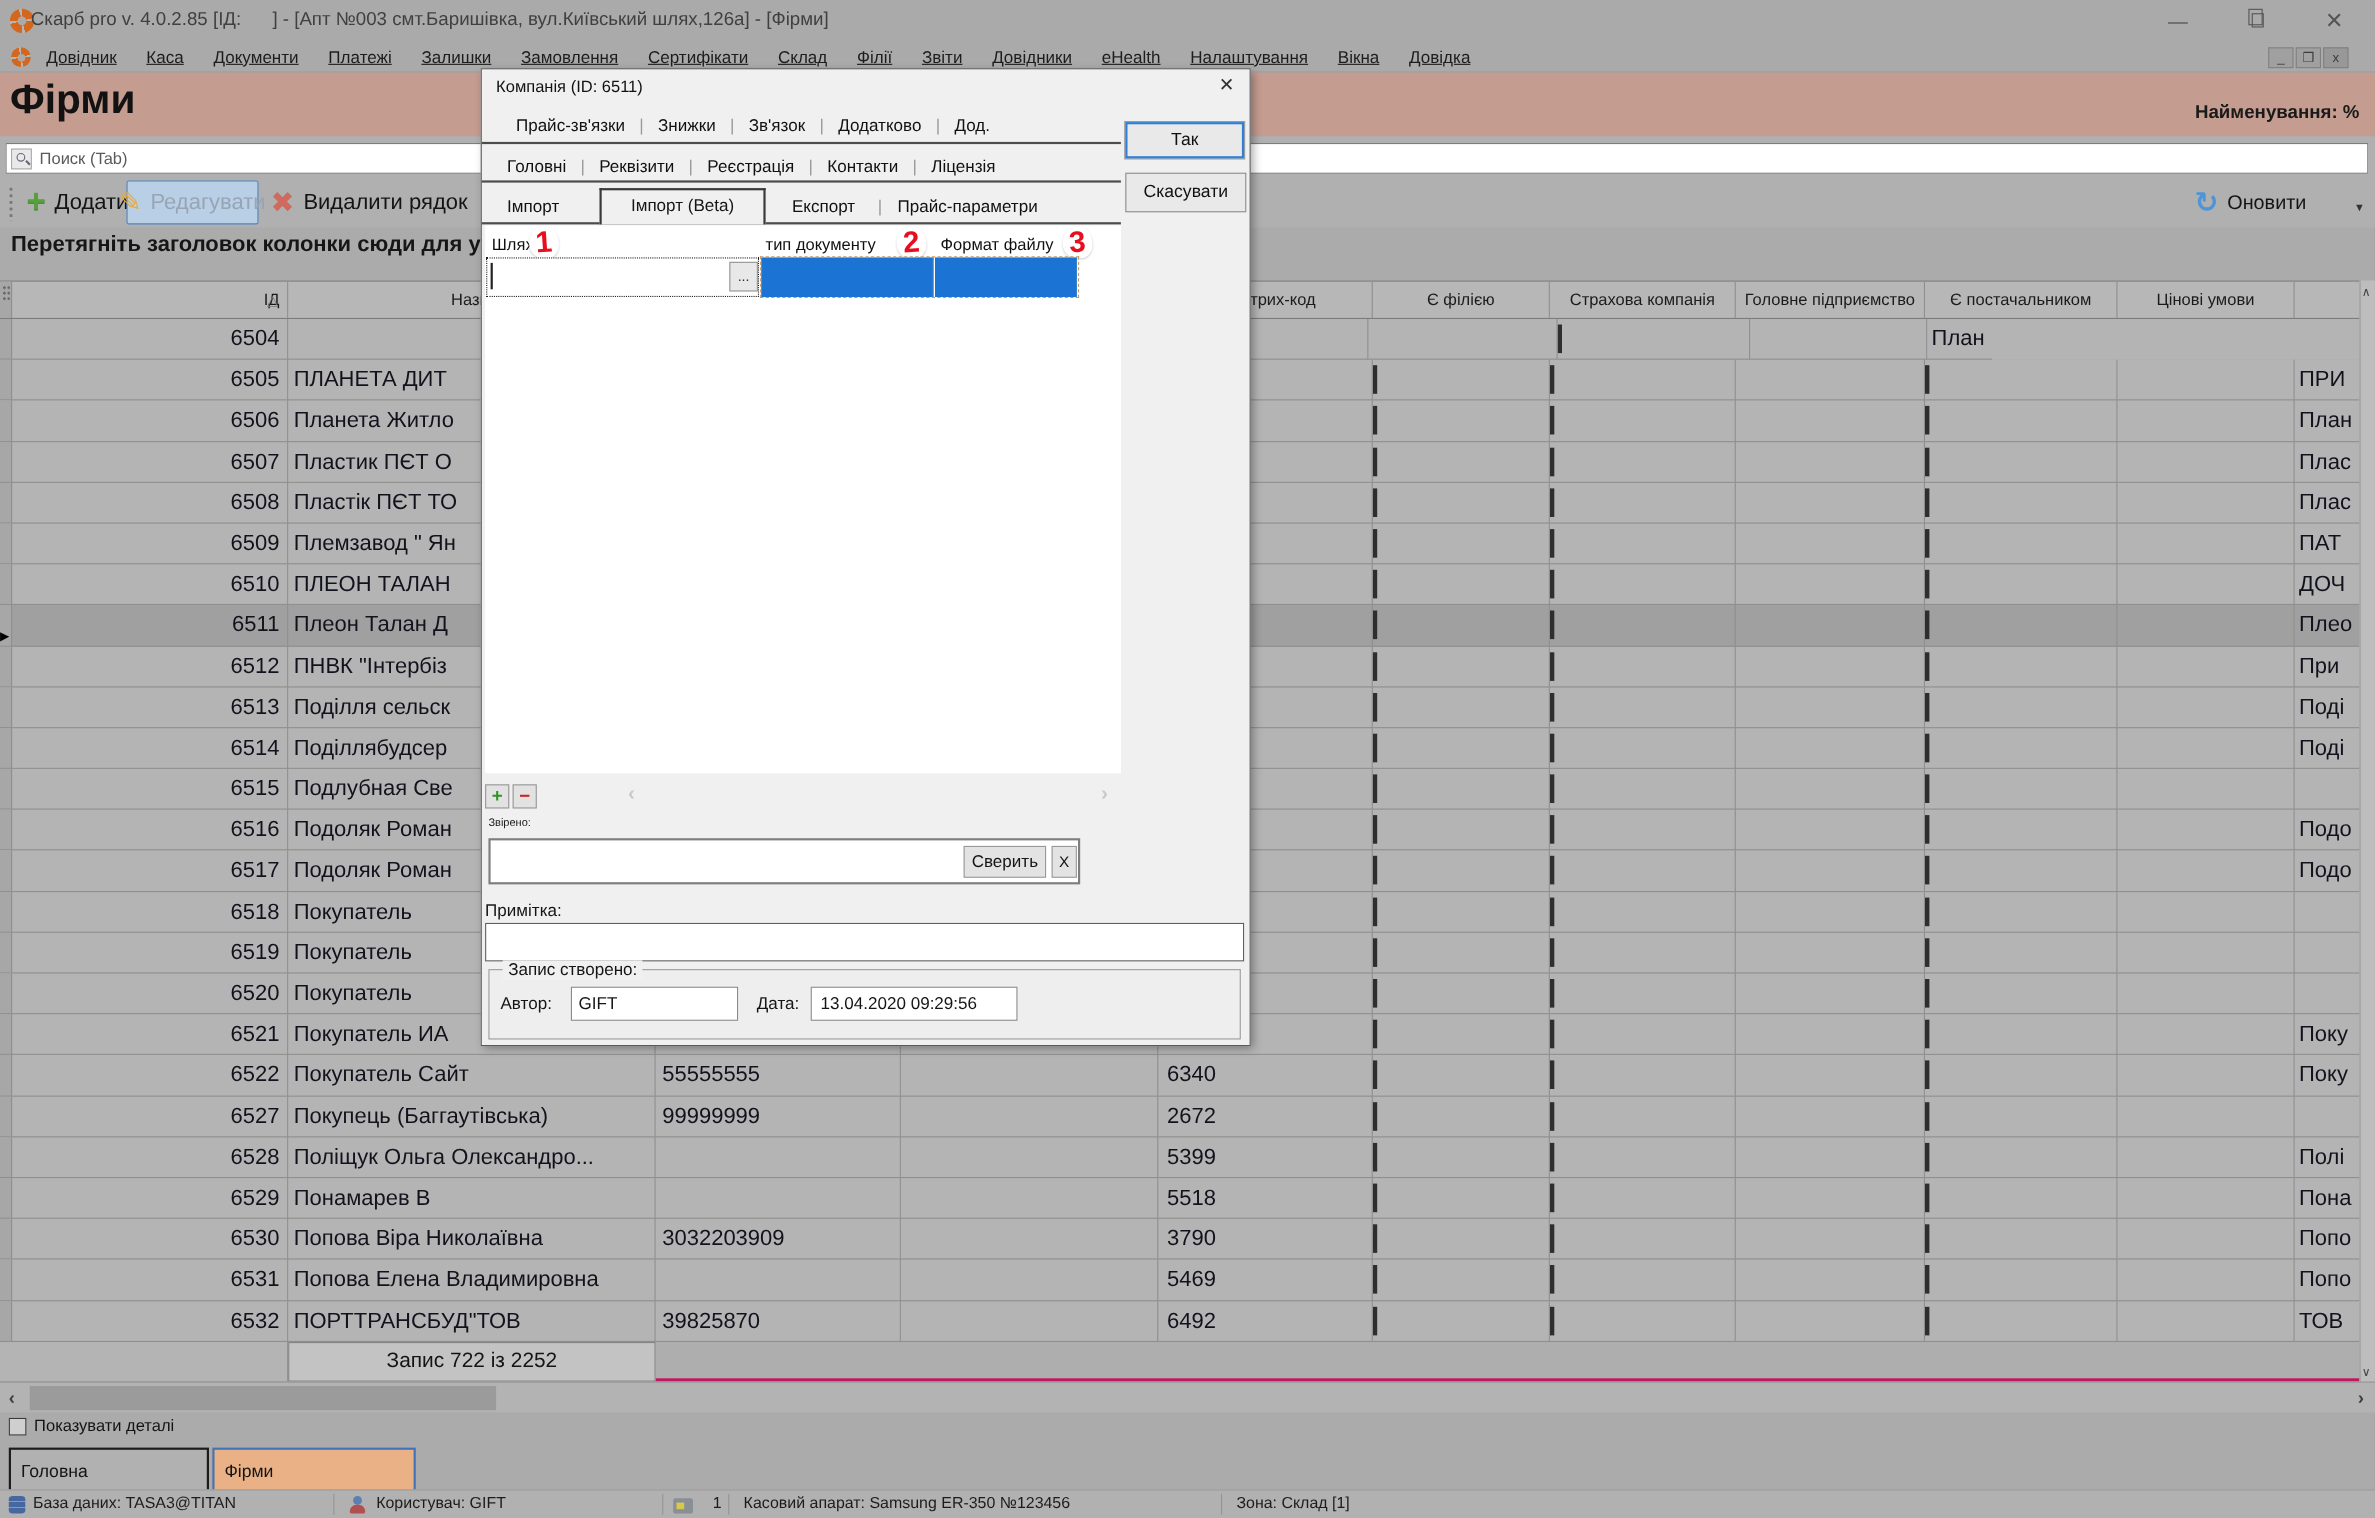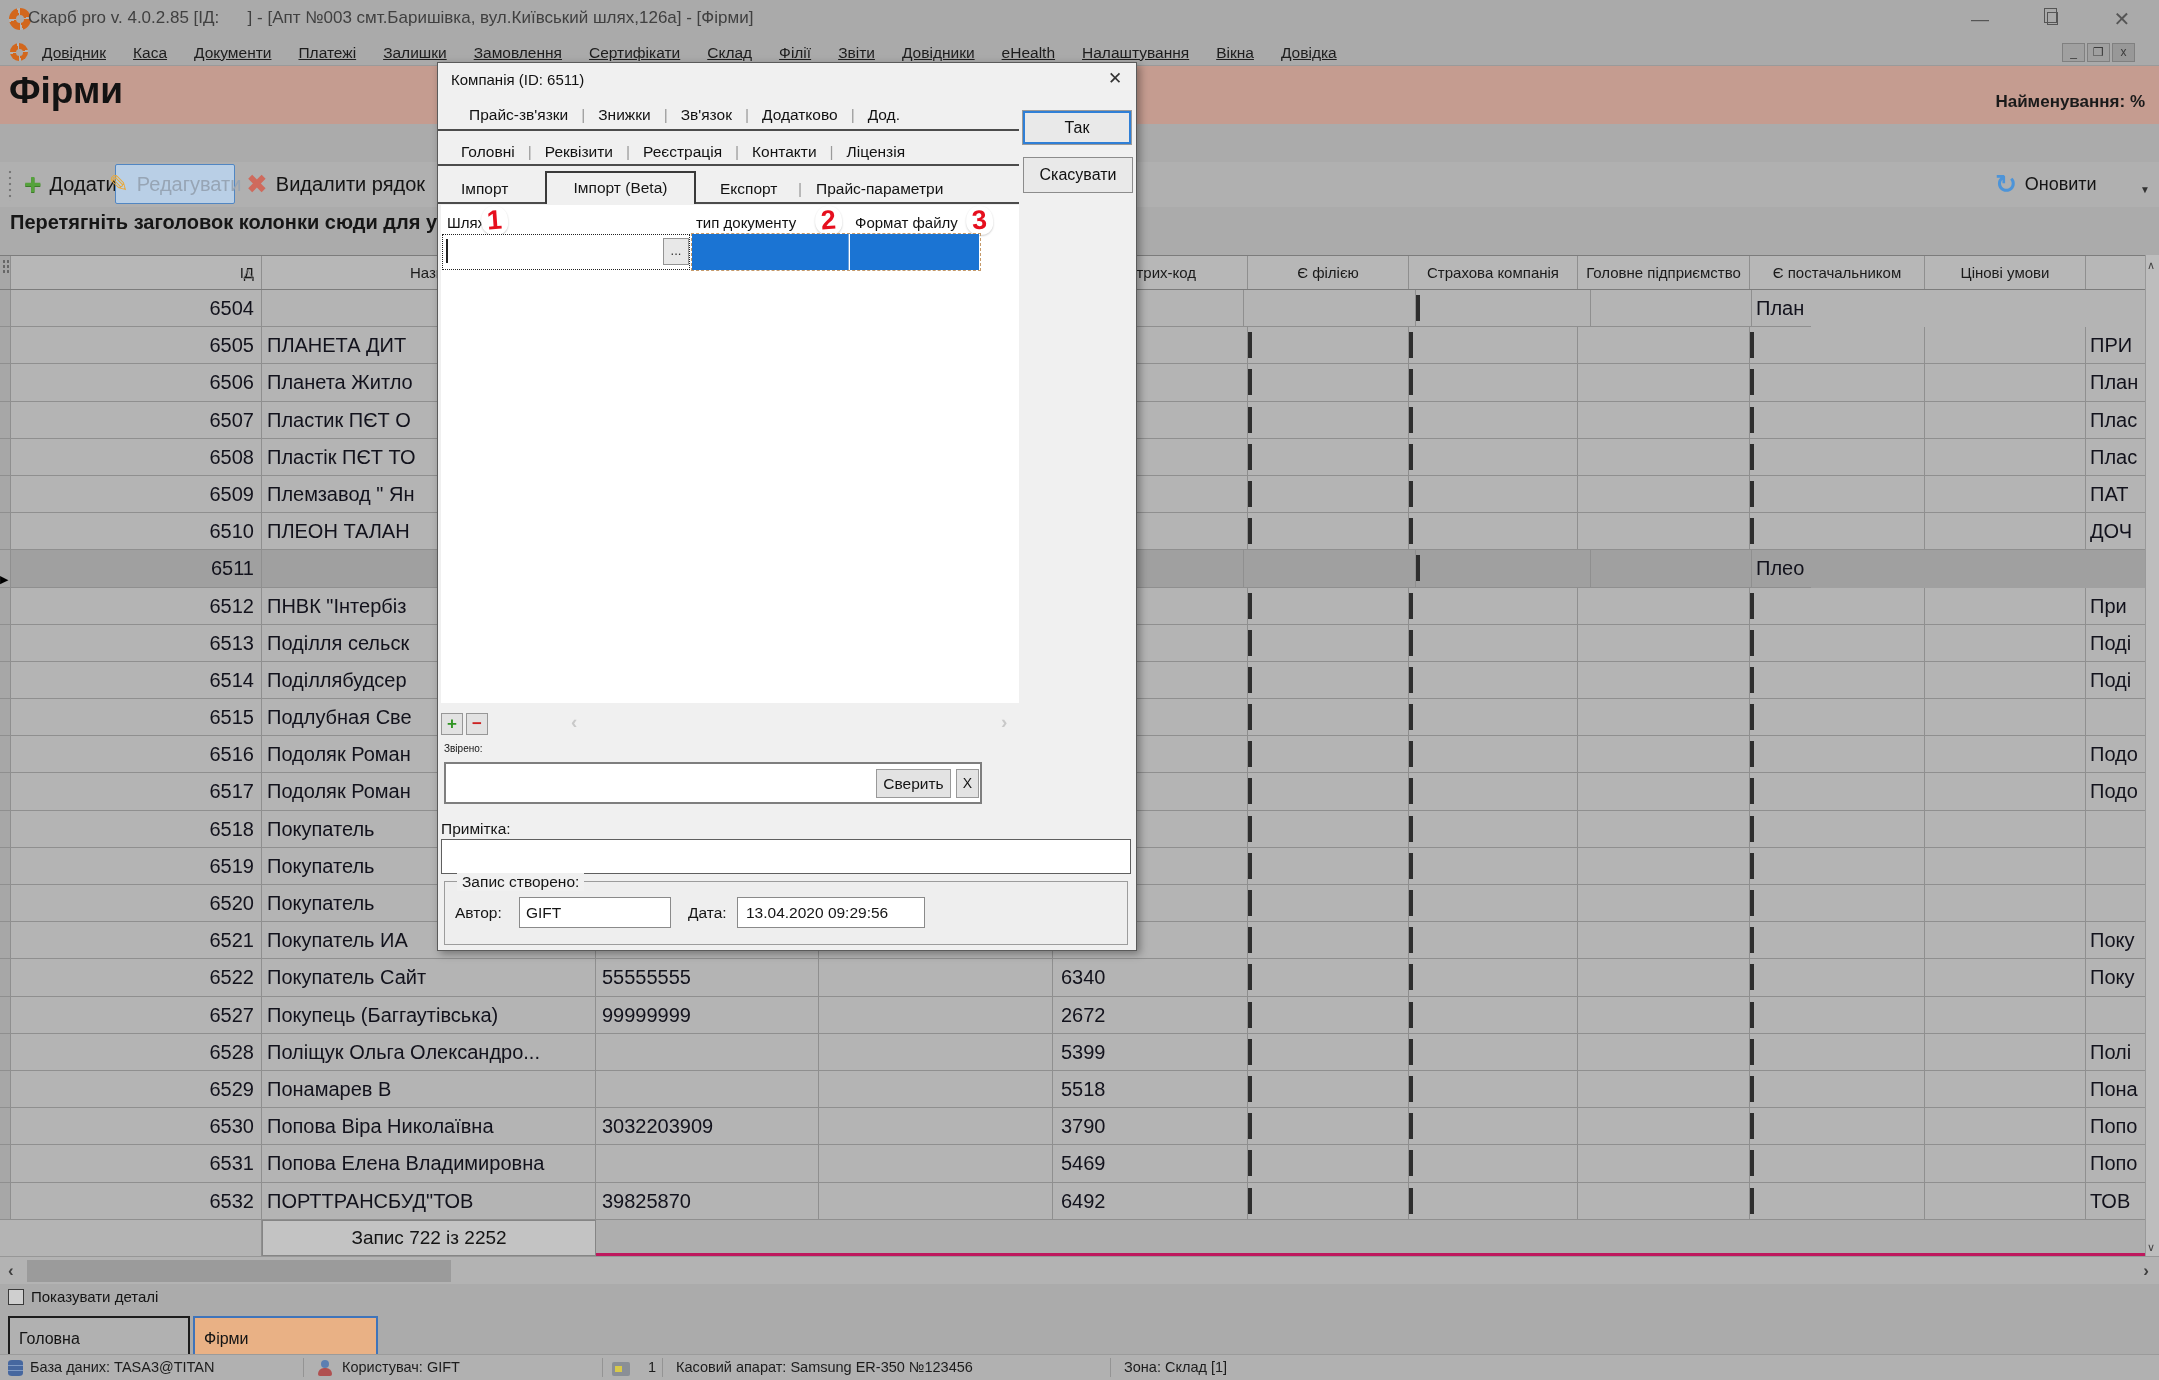--- a/index.html
+++ b/index.html
@@ -208,20 +208,28 @@
     <span class="mdi" id="mdi-min">_</span>
     <span class="mdi" id="mdi-restore">❒</span>
     <span class="mdi" id="mdi-close">x</span>
   </div>
 
   <div class="abs" id="pinkband">
     <span id="page-title">Фірми</span>
     <span id="filter-label">Найменування: %</span>
   </div>
 
+  <div class="abs" id="searchband">
+    <div id="search-box">
+      <span id="search-icon">
+          <i></i>
+        </span>
+      <input id="search-input" placeholder="Поиск (Tab)" style="">
+    </div>
+  </div>
 
   <div class="abs" id="toolbarband">
     <span id="grip"></span>
     <div class="tbtn" id="btn-add">
       <span class="plus">+</span>
       <span class="lbl">Додати</span>
     </div>
     <div class="tbtn" id="btn-edit">
       <span class="pencil">✎</span>
       <span class="lbl">Редагувати</span>
@@ -354,20 +362,21 @@
           <div class="cell c-parent"></div>
           <div class="cell c-chk3"><span class="chkbox"></span></div>
           <div class="cell c-terms"></div>
           <div class="cell c-last">ДОЧ</div>
         </div>
         <div class="row selected">
           <div class="cell c-gutter">
             <span class="arrow">▶</span>
           </div>
           <div class="cell c-id">6511</div>
+          <div class="cell c-name">Плеон Талан Д</div>
           <div class="cell c-code"></div>
           <div class="cell c-col4"></div>
           <div class="cell c-bar"></div>
           <div class="cell c-chk1"><span class="chkbox"></span></div>
           <div class="cell c-chk2"><span class="chkbox"></span></div>
           <div class="cell c-parent"></div>
           <div class="cell c-chk3"><span class="chkbox"></span></div>
           <div class="cell c-terms"></div>
           <div class="cell c-last">Плео</div>
         </div>

